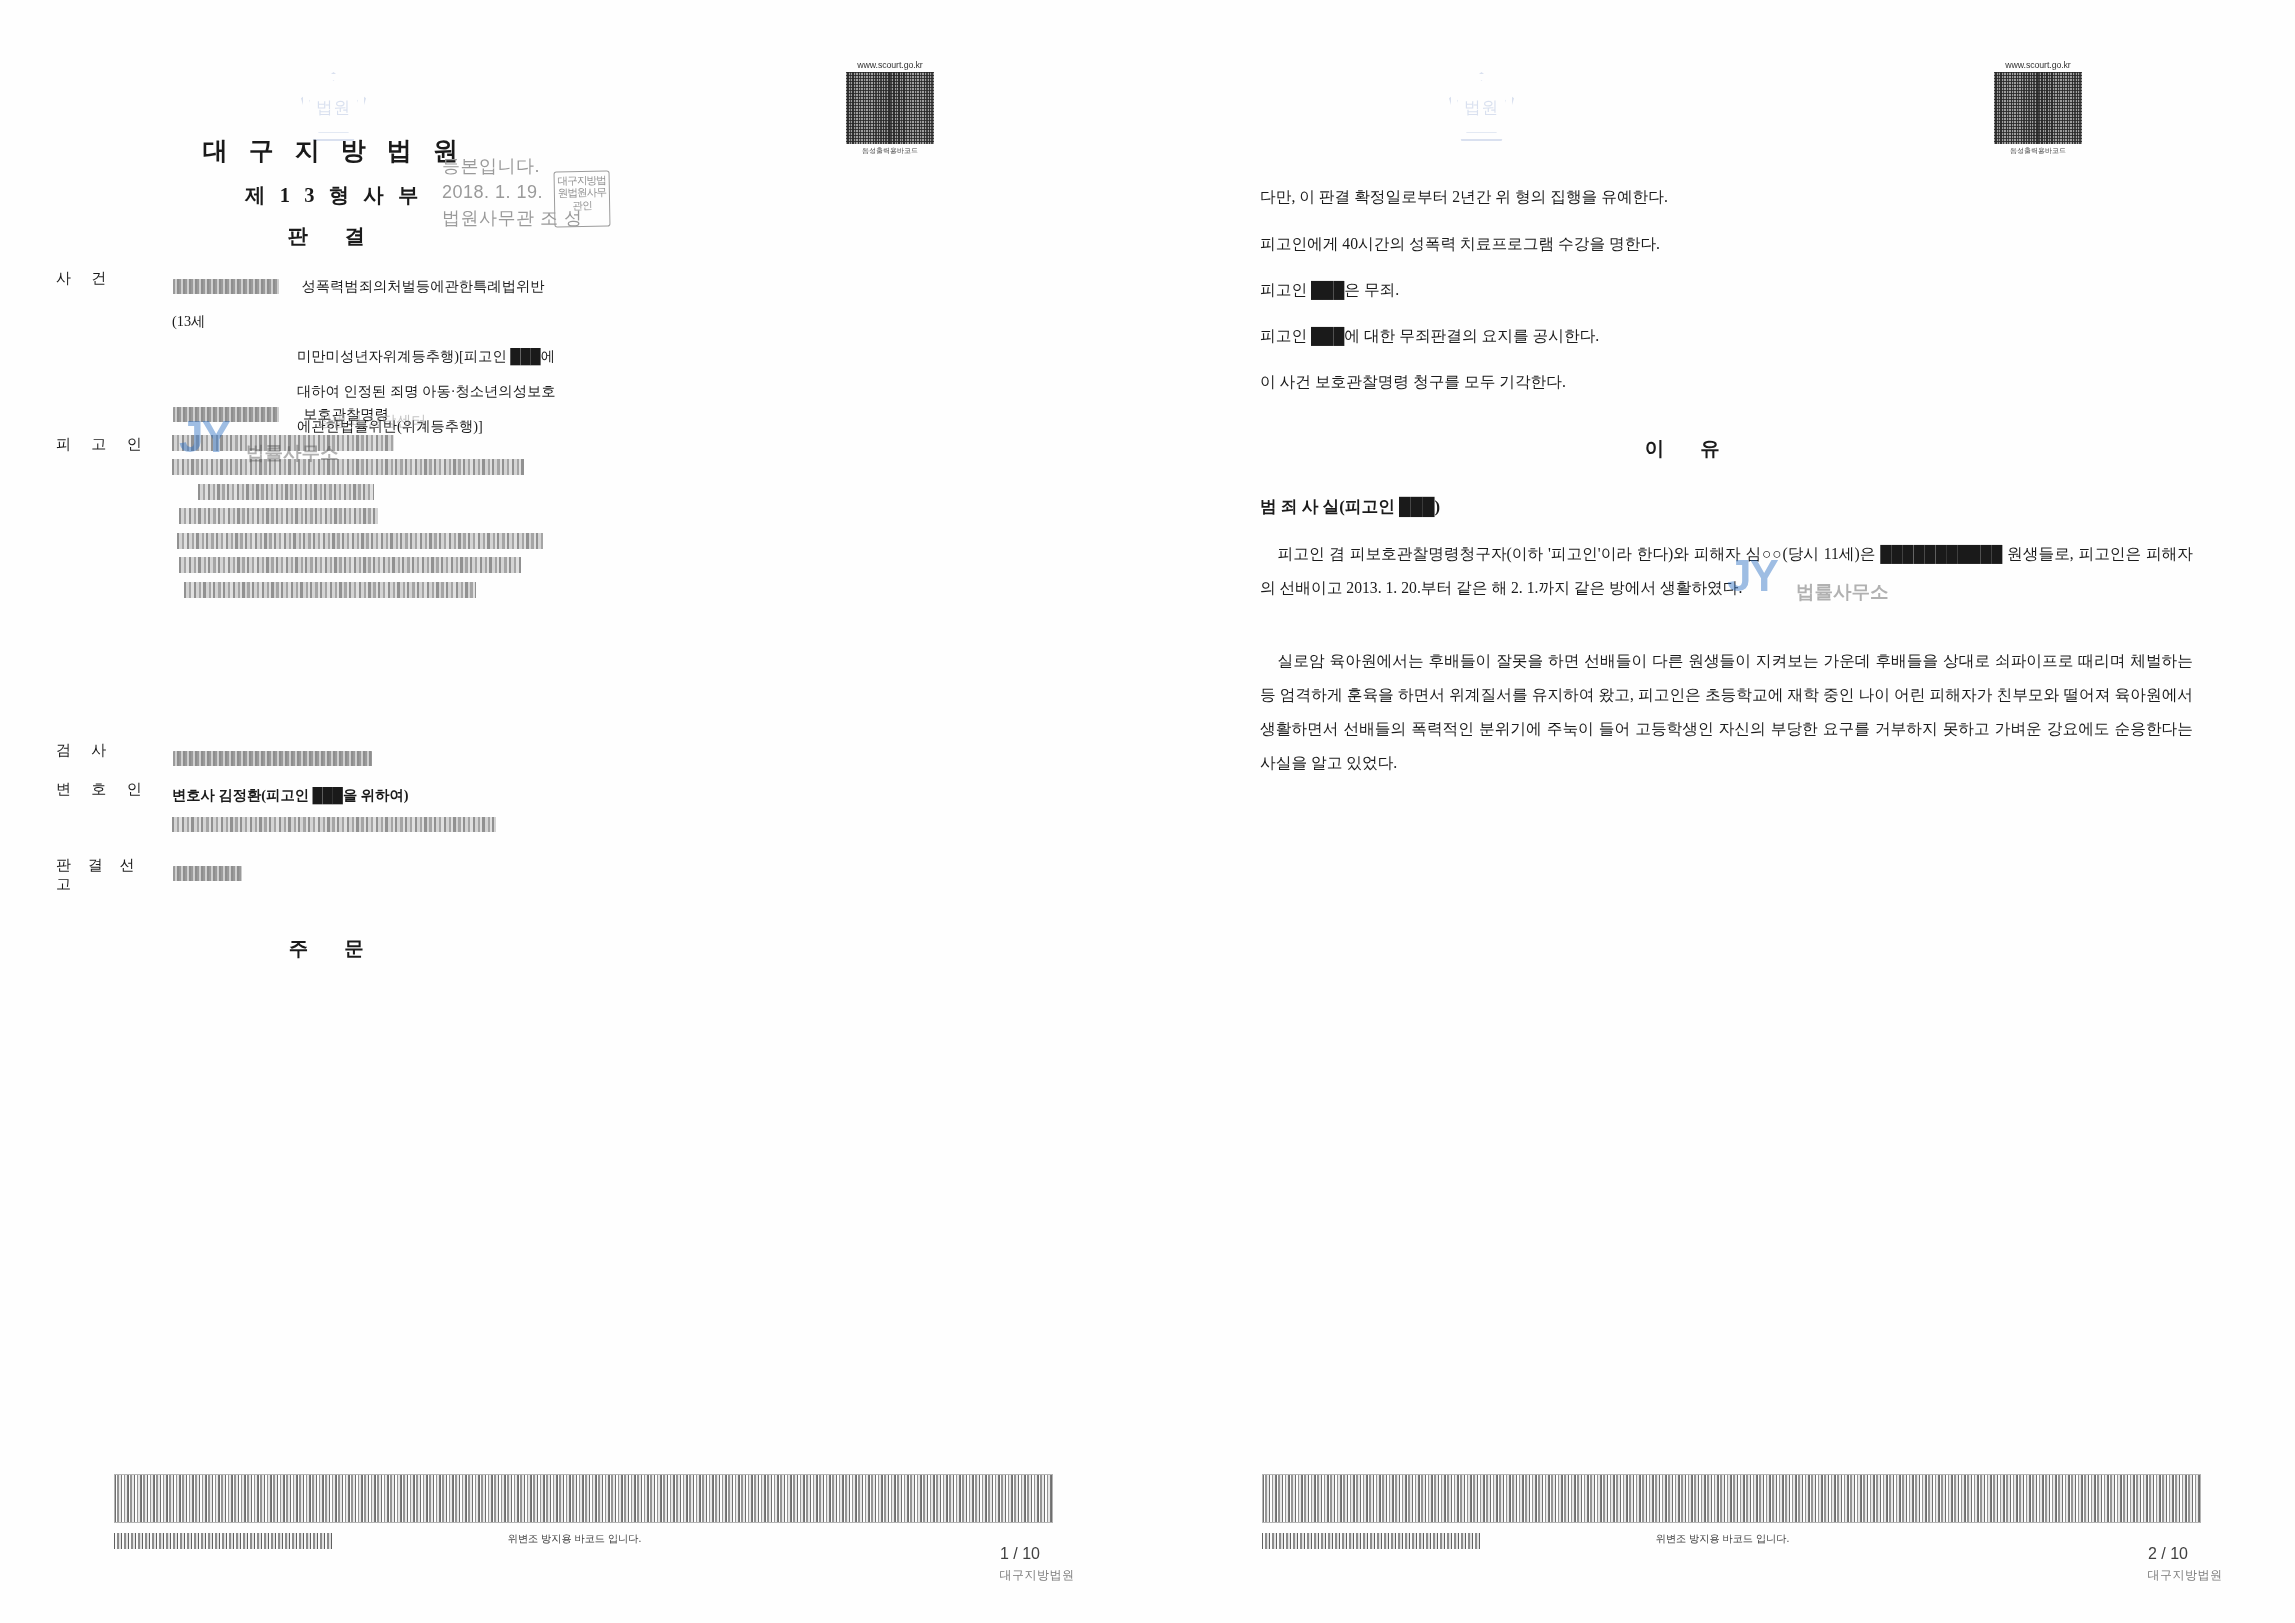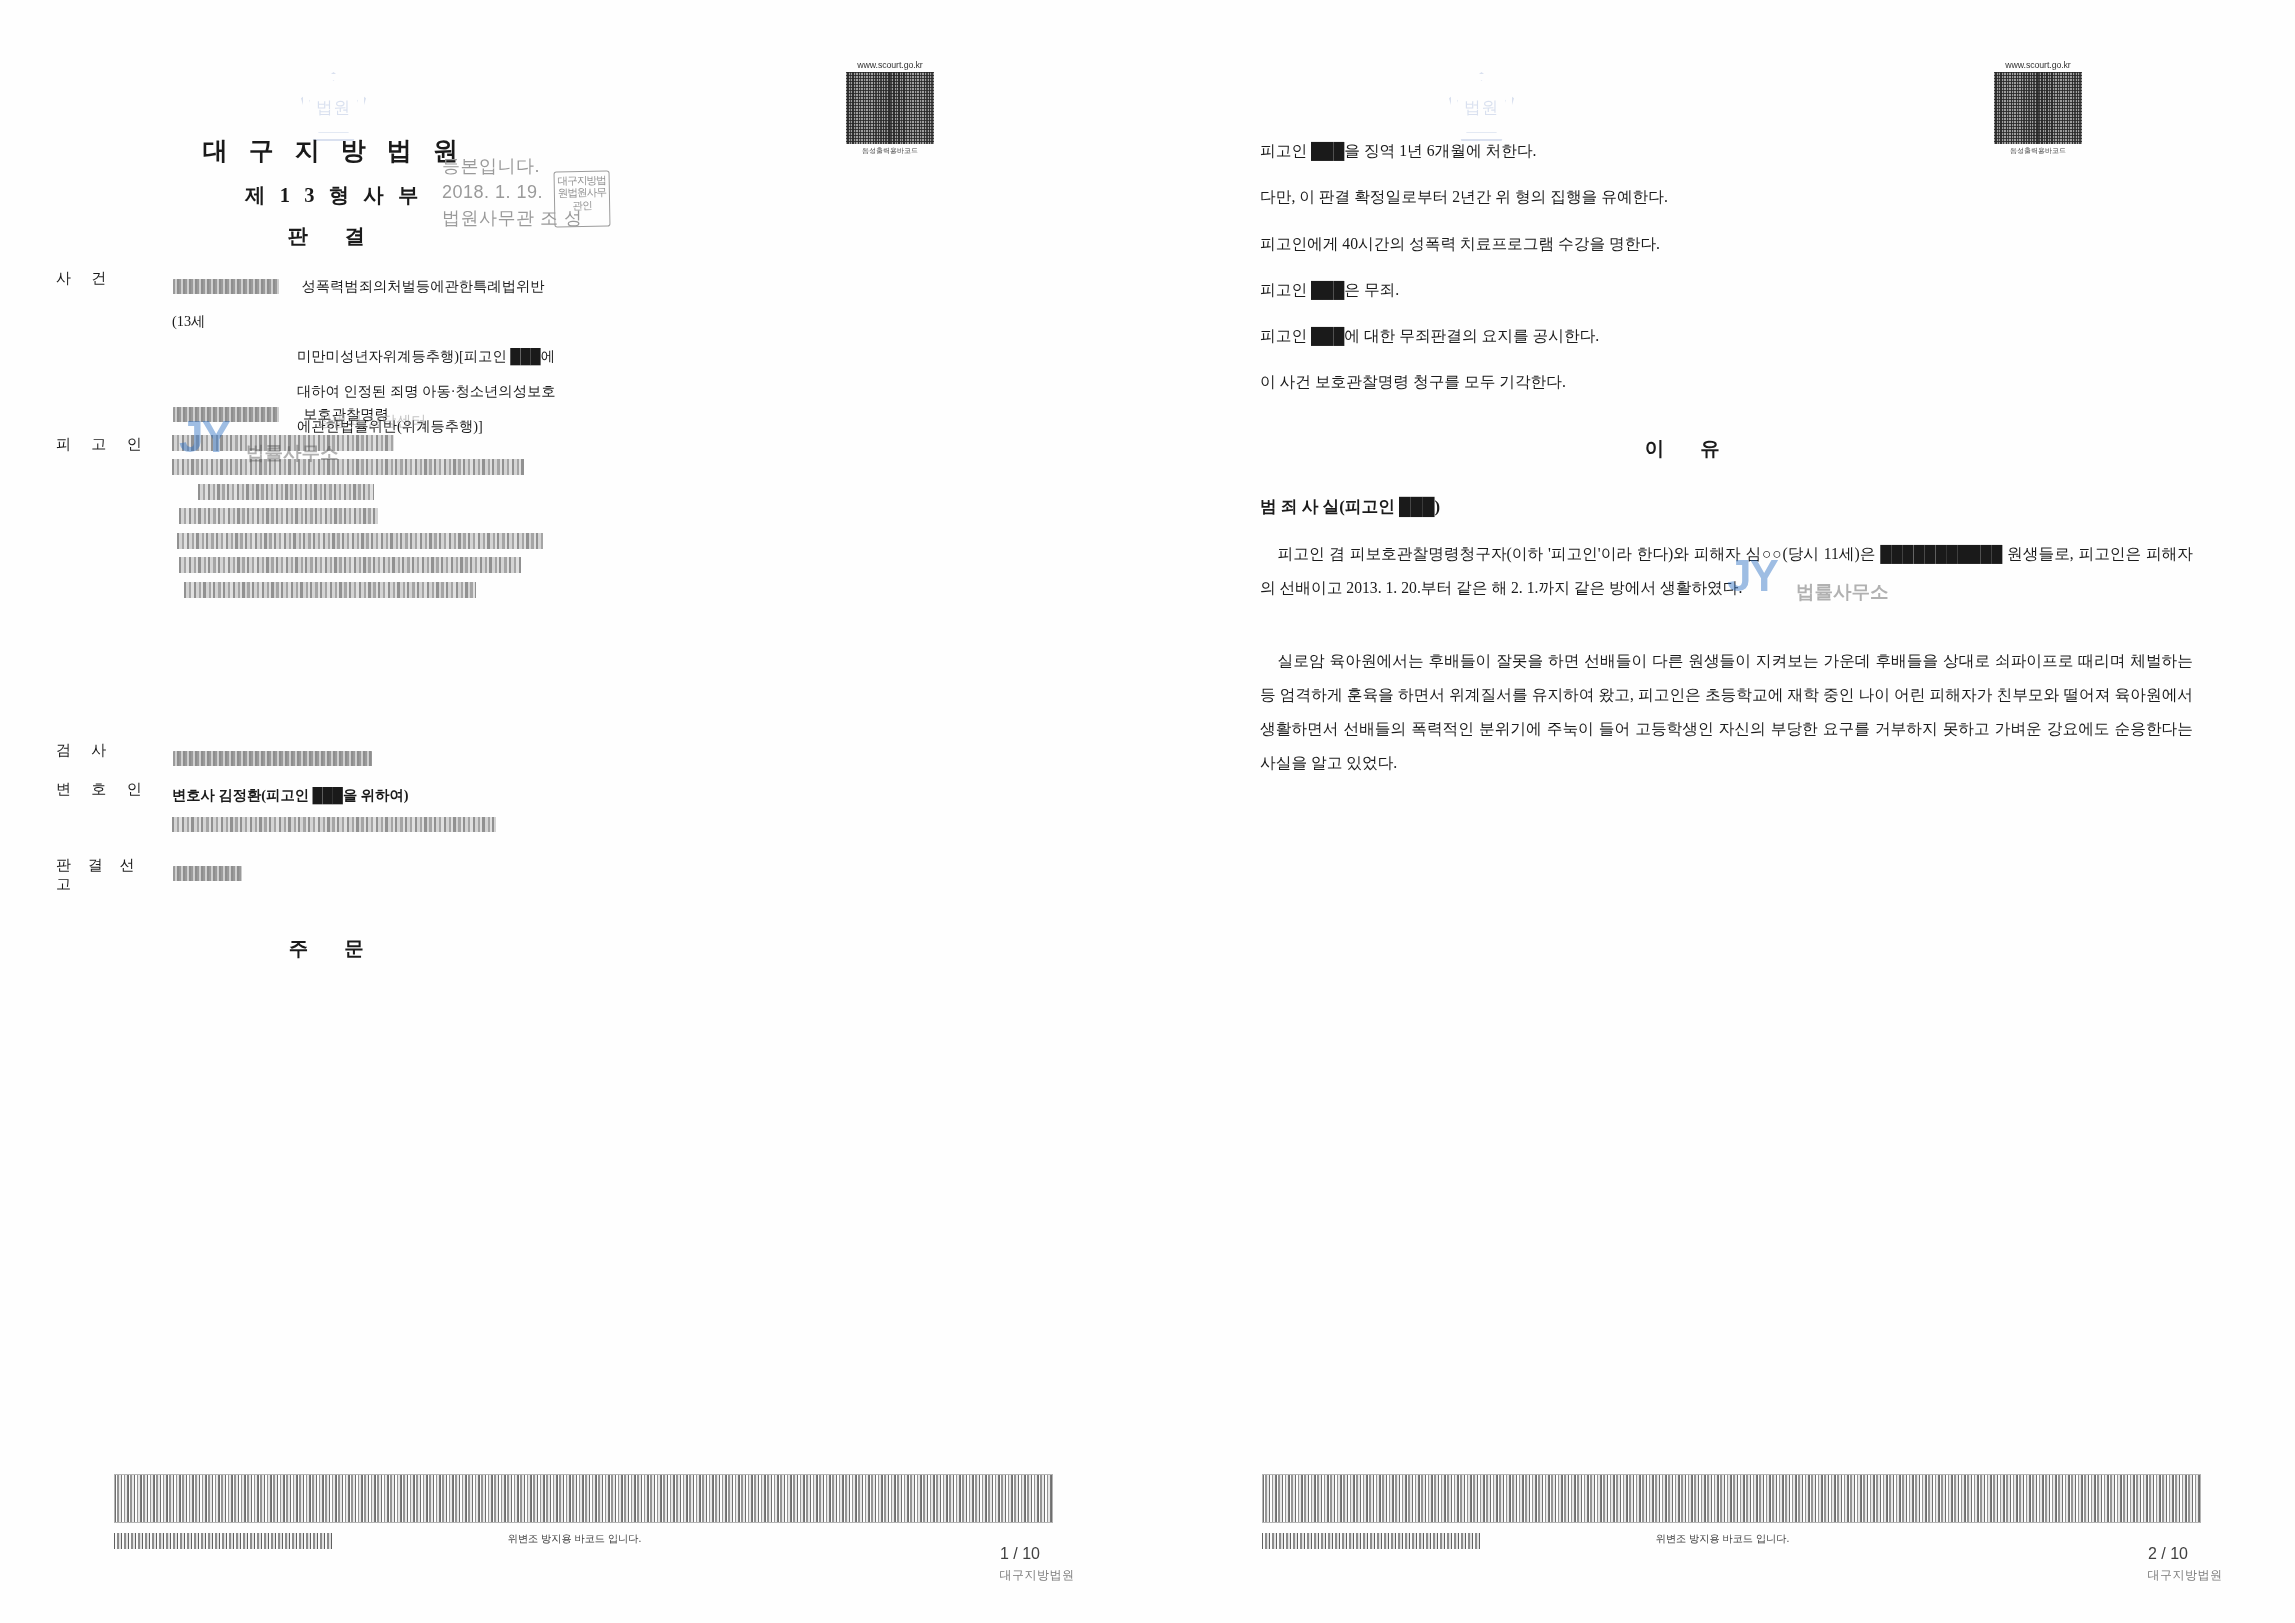--- a/index.html
+++ b/index.html
@@ -370,21 +370,20 @@
       <div class="qr"></div>
       <div class="qr-caption">음성출력용바코드</div>
     </div>
 
     <div class="court-emblem">
       <div class="pent"></div>
         <div class="pent2"></div>
       <div class="ctext">법원</div>
     </div>
 
-    <div class="body-line" style="top:111px;">피고인 ███을 징역 1년 6개월에 처한다.</div>
     <div class="body-line" style="top:157px;">다만, 이 판결 확정일로부터 2년간 위 형의 집행을 유예한다.</div>
     <div class="body-line" style="top:204px;">피고인에게 40시간의 성폭력 치료프로그램 수강을 명한다.</div>
     <div class="body-line" style="top:250px;">피고인 ███은 무죄.</div>
     <div class="body-line" style="top:296px;">피고인 ███에 대한 무죄판결의 요지를 공시한다.</div>
     <div class="body-line" style="top:342px;">이 사건 보호관찰명령 청구를 모두 기각한다.</div>
 
     <div class="section-head" style="left:324px; top:407px; width:324px;">이      유</div>
 
     <div class="body-line bold" style="top:467px; font-size:16.7px;">범 죄 사 실(피고인 ███)</div>
 

